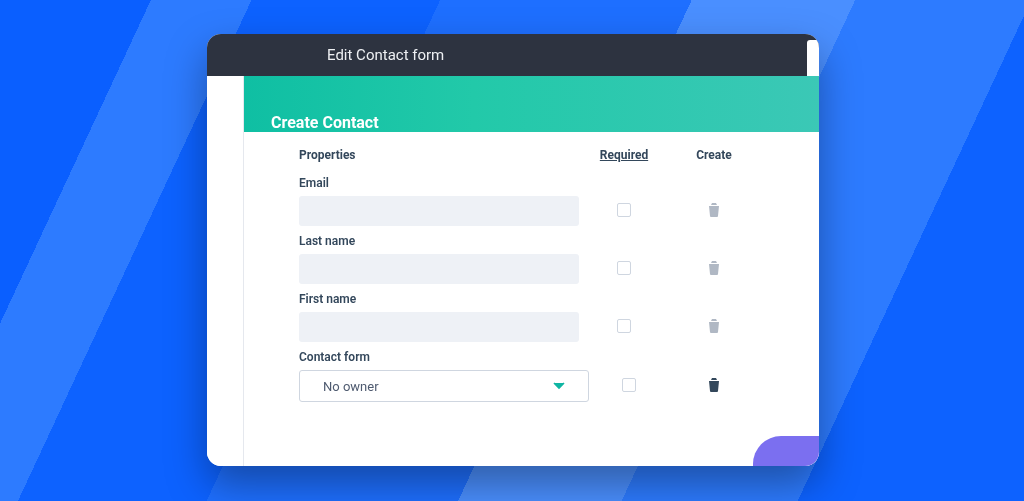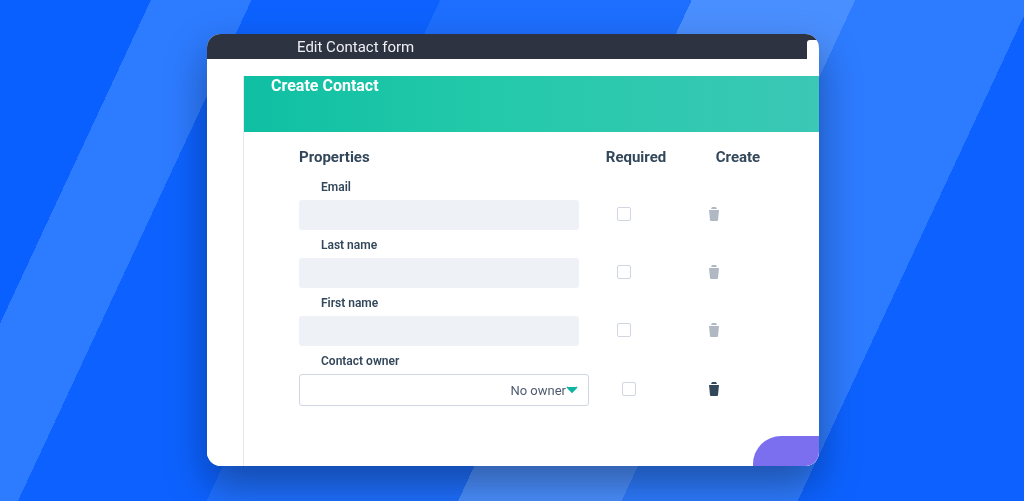--- a/index.html
+++ b/index.html
@@ -15,63 +15,63 @@
           #4a8fff 55%, #4a8fff 68%,
           #2d7bff 68%, #2d7bff 82%,
           #0d62ff 82%, #0d62ff 100%);
     }
     .window {
       position:absolute; left:207px; top:34px; width:612px; height:432px;
       background:#fff; border-radius:14px; overflow:hidden;
       box-shadow:0 18px 40px rgba(0,0,0,.35);
     }
     .titlebar {
-      height:25px; background:#2d3340; color:#eef0f3;
-      display:flex; align-items:center; padding-left:90px;
+      height:42px; background:#2d3340; color:#eef0f3;
+      display:flex; align-items:center; padding-left:120px;
       font-size:15px; font-weight:400;
       position:relative;
     }
     .titlebar::after{
       content:""; position:absolute; right:0; top:6px; width:12px; height:36px;
       background:#fff; border-top-left-radius:3px;
     }
     .inner { position:absolute; left:36px; right:0; top:42px; bottom:0; background:#fff; }
     .inner::before{
       content:""; position:absolute; left:-36px; top:0; bottom:0; width:36px; background:#fff;
       border-right:1px solid #e5e8ee;
     }
     .banner {
       height:56px;
       background:linear-gradient(90deg,#0fbfa3 0%, #22c9a9 40%, #3bc8b6 100%);
       color:#fff; font-weight:700; font-size:16px;
-      display:flex; align-items:flex-start; padding-left:28px;
+      display:flex; align-items:flex-end; padding-left:28px;
     }
     .content { padding:16px 32px 0 56px; }
-    .header-row { display:flex; align-items:center; font-size:15px; color:#33475b; font-weight:700; margin-bottom:14px;gap:12px; }
+    .header-row { display:flex; align-items:center; font-size:12px; color:#33475b; font-weight:700; margin-bottom:14px; }
     .col-prop  { width:280px; }
-    .col-req   { width:90px; text-align:center; }
+    .col-req   { width:90px; text-align:center;text-decoration:underline; }
     .col-rem   { width:90px; text-align:center; }
 
     .prop { margin-bottom:8px; }
     .prop-row { display:flex; align-items:center; }
-    .prop-label { font-size:12px; color:#33475b; font-weight:600; margin-bottom:6px;margin-left:22px; }
+    .prop-label { font-size:12px; color:#33475b; font-weight:600; margin-bottom:6px; }
     .input-box {
       width:280px; height:30px; background:#eef1f6; border-radius:3px;
     }
     .checkbox {
       width:14px; height:14px; border:1px solid #cfd6e0; border-radius:2px; background:#fff;
       display:inline-block;
     }
     .trash { color:#b0b8c4; font-size:14px; }
     .trash.dark { color:#33475b; font-weight:700; }
 
     .select {
       width:290px; height:32px; border:1px solid #cfd6e0; border-radius:3px;
-      display:flex; align-items:center; justify-content:flex-end;
-      padding:0 10px; background:#fff;
+      display:flex; align-items:center; justify-content:space-between;
+      padding:0 23px; background:#fff;
     }
     .select-text { font-size:13px; color:#4f5b70; }
     .caret { color:#0fb5a3; }
     .caret svg { display:block; }
 
     .corner {
       position:absolute; right:-4px; bottom:-4px; width:70px; height:34px;
       background:#7b6ff0; border-top-left-radius:28px;
     }
   </style>
@@ -137,21 +137,21 @@
           <div class="col-req"><span class="checkbox"></span></div>
           <div class="col-rem"><span class="trash">
             <svg width="12" height="14" viewBox="0 0 12 14" fill="currentColor">
                   <path d="M1 3h10l-1 10a1 1 0 0 1-1 1H3a1 1 0 0 1-1-1L1 3zm3-3h4l1 2H3l1-2z"></path>
                 </svg>
           </span></div>
         </div>
       </div>
 
       <div class="prop">
-        <div class="prop-label">Contact owner</div>
+        <div class="prop-label">Contact form</div>
         <div class="prop-row">
           <div class="col-prop" style="width:290px;">
             <div class="select">
               <span class="select-text">No owner</span>
               <span class="caret">
                 <svg width="12" height="8" viewBox="0 0 12 8" fill="currentColor">
                     <path d="M1 1l5 5 5-5"></path>
                     <path d="M1 1l5 5 5-5" stroke="currentColor" stroke-width="1.6" fill="none"></path>
                   </svg>
               </span>

